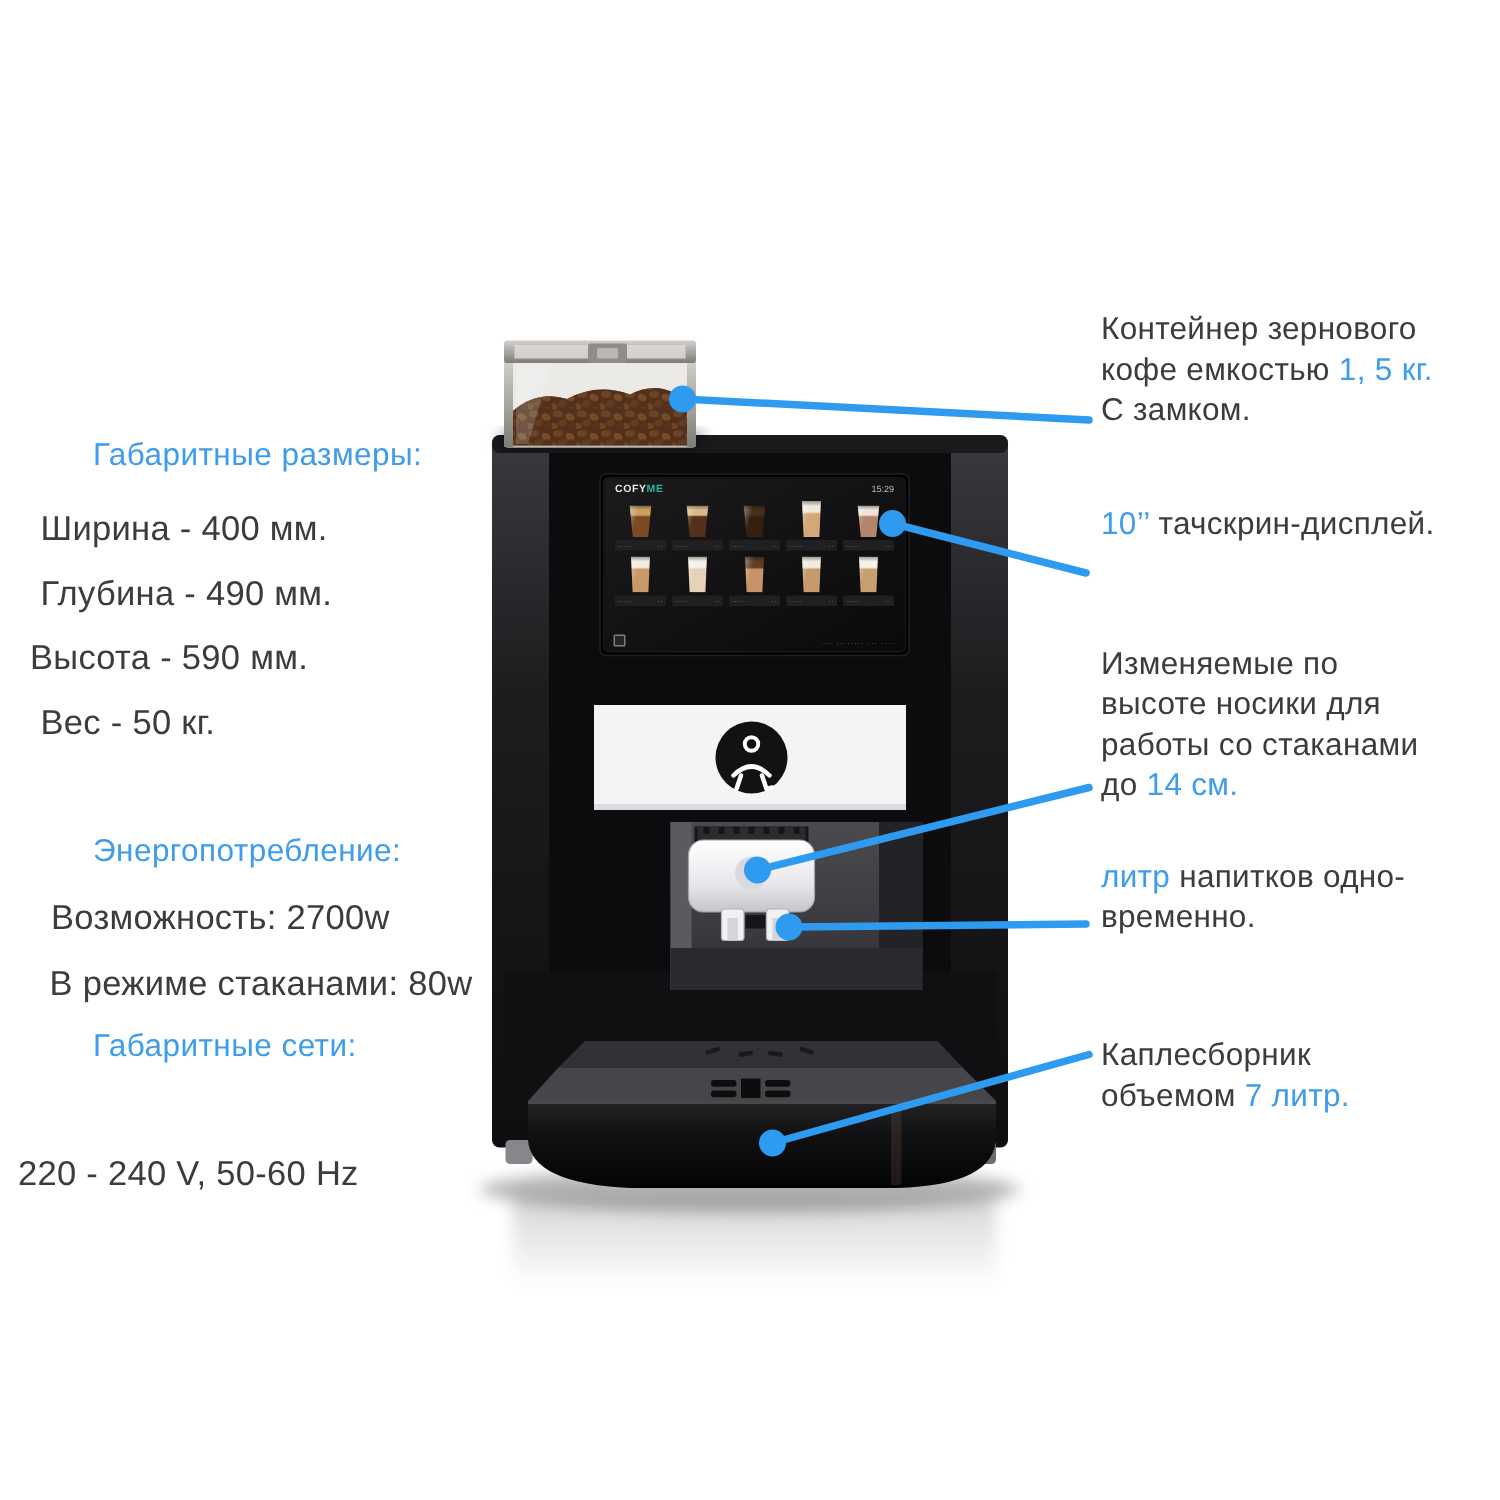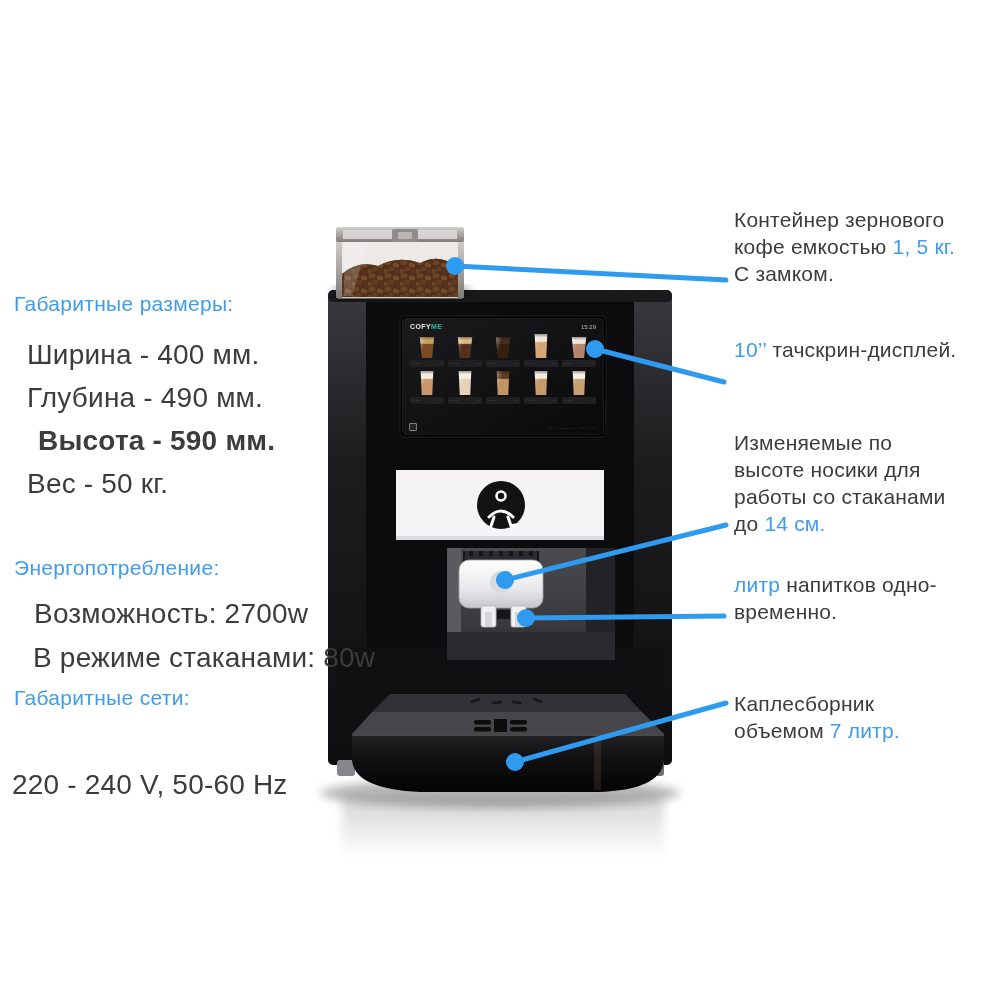--- a/index.html
+++ b/index.html
@@ -1,20 +1,20 @@
 <!DOCTYPE html>
 <html><head>
 <meta charset="utf-8">
 <style>
   html,body{margin:0;padding:0;}
   body{width:1000px;height:1000px;background:#ffffff;font-family:"Liberation Sans",sans-serif;position:relative;overflow:hidden;}
   .abs{position:absolute;}
   
-  .spec-title{color:#3E9CEC;font-size:21px;letter-spacing:.3px;white-space:nowrap;}
-  .spec-line{color:#3c3c3c;font-size:28px;letter-spacing:.2px;white-space:nowrap;}
+  .spec-title{color:#3E9CEC;font-size:21px;letter-spacing:.3px;white-space:nowrap;margin-left:48px;}
+  .spec-line{color:#3c3c3c;font-size:23px;letter-spacing:.2px;white-space:nowrap;}
   
   .callout-text{color:#3c3c3c;font-size:21px;line-height:27px;letter-spacing:.2px;white-space:pre-line;width:270px;}
   .accent{color:#3E9CEC;}
   
   svg.layer{position:absolute;left:0;top:0;}
   
   .screen{position:absolute;left:403px;top:319px;width:200px;height:115px;border-radius:3px;
           background:linear-gradient(150deg,#1b1b1e 0%,#121214 50%,#0a0a0b 100%);
           box-shadow:0 0 0 1px #19191c;overflow:hidden;}
   .screen-header{display:flex;justify-content:space-between;align-items:center;padding:4px 7px 1px 7px;}
@@ -265,21 +265,21 @@
     </div>
   <div class="screen-footer">
     <div class="menu-icon"></div>
     <div class="footer-text">··· ········ ··· ····</div>
   </div>
 </div>
 
 <div class="abs spec-title" style="left:14px;top:292px;">Габаритные размеры:</div>
 <div class="abs spec-line" style="left:27px;top:339px;">Ширина - 400 мм.</div>
 <div class="abs spec-line" style="left:27px;top:382px;">Глубина - 490 мм.</div>
-<div class="abs spec-line" style="left:38px;top:425px;font-weight:bold;">Высота - 590 мм.</div>
+<div class="abs spec-line" style="left:20px;top:425px;">Высота - 590 мм.</div>
 <div class="abs spec-line" style="left:27px;top:468px;">Вес - 50 кг.</div>
 
 <div class="abs spec-title" style="left:14px;top:556px;">Энергопотребление:</div>
 <div class="abs spec-line" style="left:34px;top:598px;">Возможность: 2700w</div>
 <div class="abs spec-line" style="left:33px;top:642px;">В режиме стаканами: 80w</div>
 
 <div class="abs spec-title" style="left:14px;top:686px;">Габаритные сети:</div>
 <div class="abs spec-line" style="left:12px;top:769px;">220 - 240 V, 50-60 Hz</div>
 
 <div class="abs callout-text" style="left:734px;top:206px;"><span>Контейнер зернового

